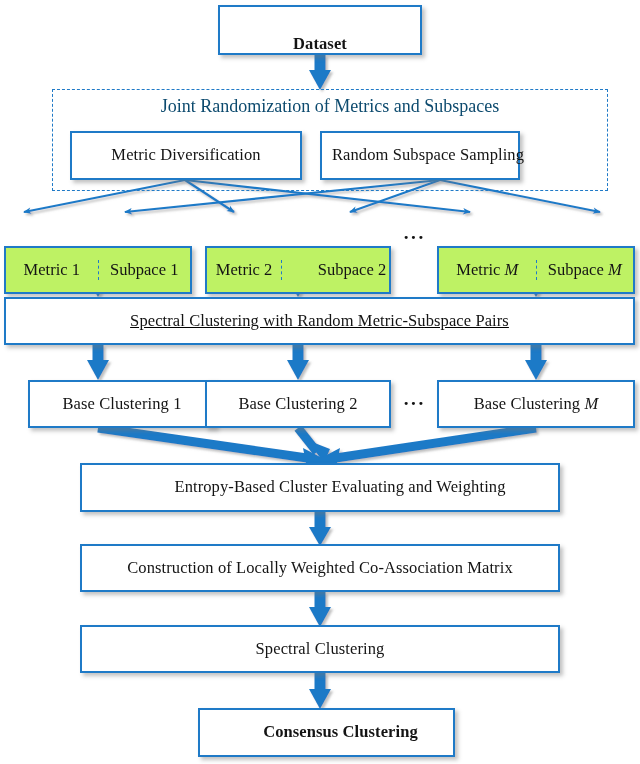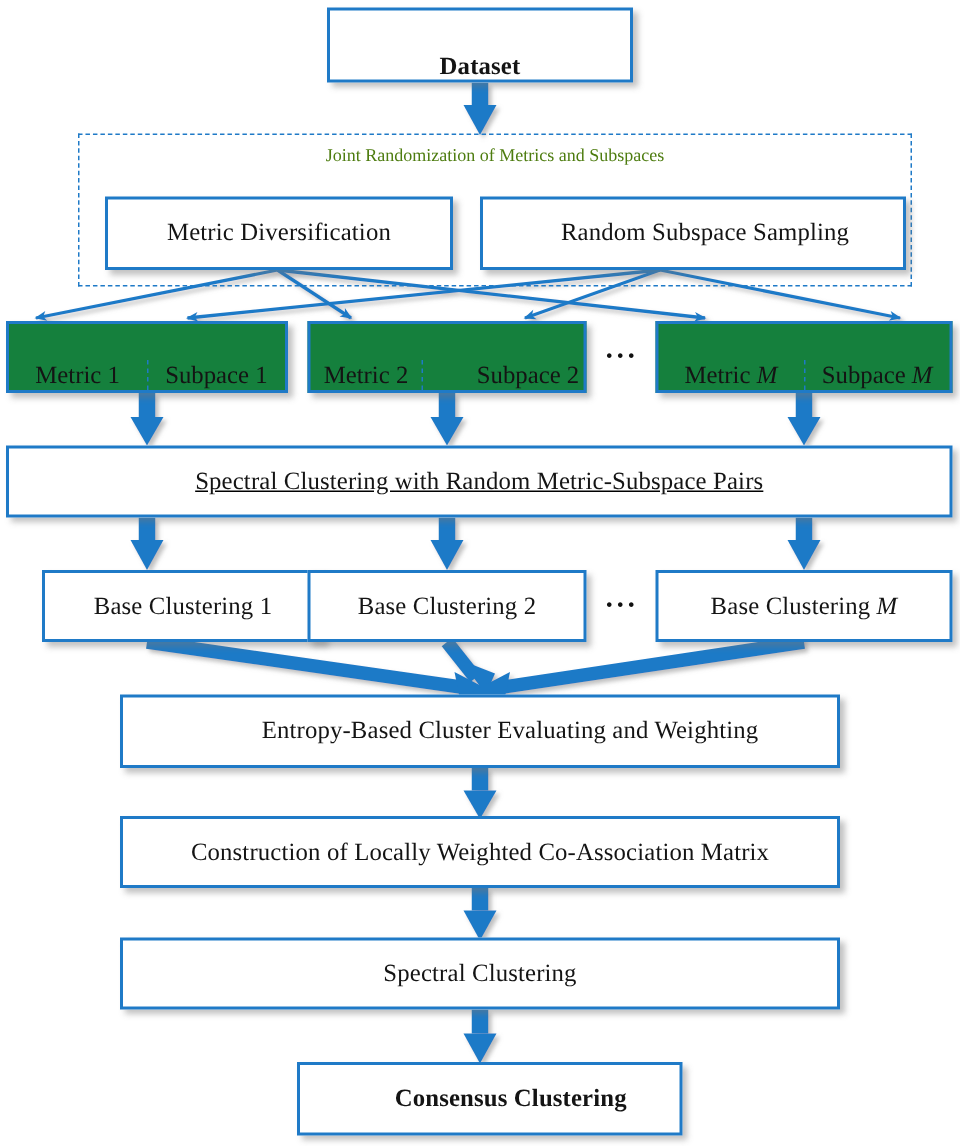--- a/index.html
+++ b/index.html
@@ -24,40 +24,41 @@
   .box .lbl{
     font-size:16.5px;
     color:#141414;
     line-height:1.1;
     white-space:nowrap;
     letter-spacing:0.1px;
   }
   .box.bold .lbl{font-weight:bold;}
   .split{
     position:absolute;box-sizing:border-box;
-    background:#15803d;border:2.5px solid #1f7ac7;
-    display:flex;align-items:flex-end;z-index:3;
+    background:#bef264;border:2.5px solid #1f7ac7;
+    display:flex;align-items:center;z-index:3;
     box-shadow:3px 3px 4px rgba(120,120,120,0.45);
+    margin-top:32px;
   }
   .split .cell{
     flex:1 1 50%;
     display:flex;align-items:center;justify-content:center;
     font-size:16.5px;color:#141414;white-space:nowrap;
   }
   .split .cell.left{border-right:1.5px dashed #1f7ac7;}
   .dashwrap{
     position:absolute;box-sizing:border-box;
     border:1.6px dashed #1f7ac7;
     background:transparent;
     z-index:2;
   }
   .dashtitle{
     position:absolute;
     text-align:center;
-    font-size:12px;color:#4d7c0f;
+    font-size:18px;color:#0c4a6e;
     white-space:nowrap;
     z-index:3;
   }
   .ellipsis{
     position:absolute;
     font-size:19px;color:#111;font-weight:bold;
     letter-spacing:1px;
     z-index:3;
     white-space:nowrap;
   }
@@ -163,21 +164,21 @@
   <div class="dashwrap" style="left:52px;top:89px;width:556px;height:102px;"></div>
 
   <div class="dashtitle" style="left:52px;top:96px;width:556px;">
     <span>Joint Randomization of Metrics and Subspaces</span>
   </div>
 
   <div class="box" style="left:70px;top:131px;width:232px;height:49px;">
     <span class="lbl">Metric Diversification</span>
   </div>
 
-  <div class="box" style="left:320px;top:131px;width:284px;height:49px;padding-left:16px;">
+  <div class="box" style="left:320px;top:131px;width:200px;height:49px;padding-left:16px;">
     <span class="lbl">Random Subspace Sampling</span>
   </div>
 
   <div class="split" style="left:4px;top:214px;width:188px;height:48px;">
     <div class="cell left">Metric 1</div>
     <div class="cell">Subpace 1</div>
   </div>
 
   <div class="split" style="left:205px;top:214px;width:186px;height:48px;gap:33px;">
     <div class="cell left">Metric 2</div>

